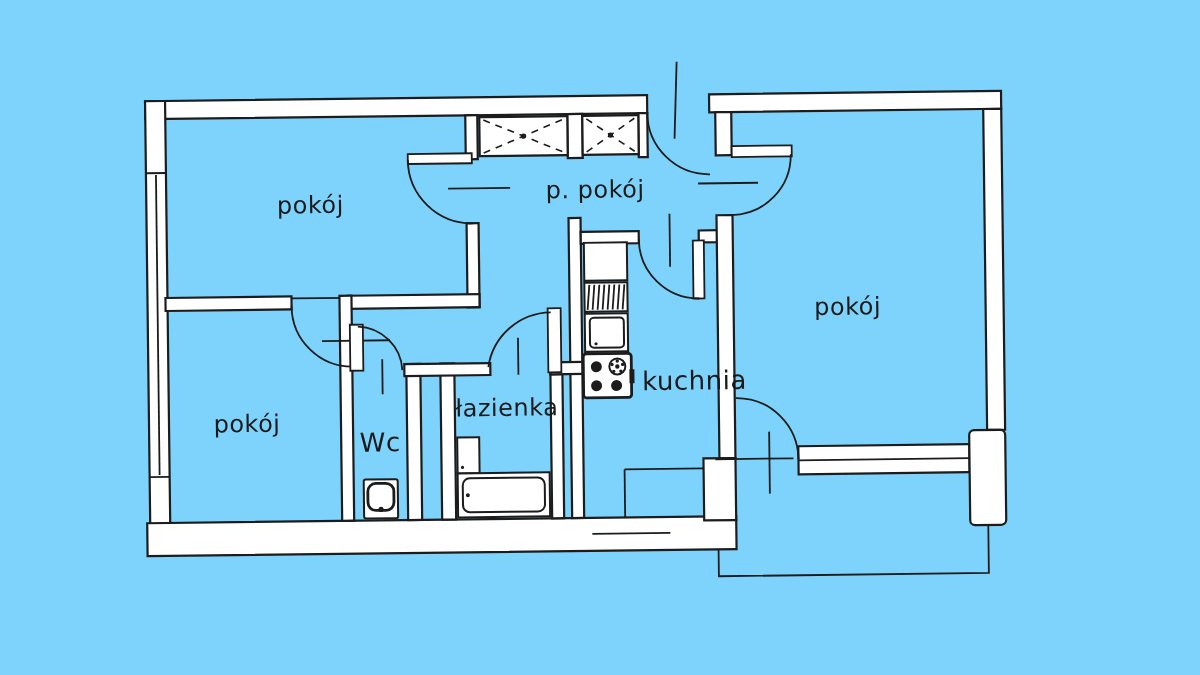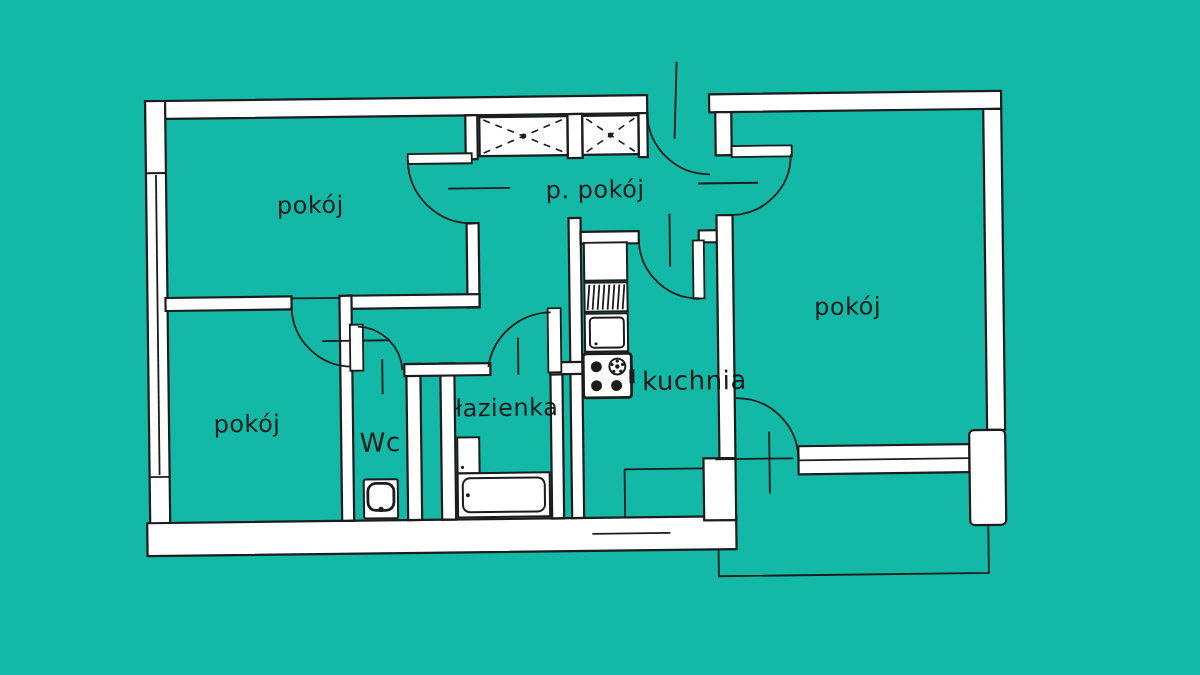--- a/index.html
+++ b/index.html
@@ -1,16 +1,16 @@
 <!DOCTYPE html>
 <html><head>
 <meta charset="utf-8">
 <style>
   html,body{margin:0;padding:0;background:#ffffff;}
-  .page{width:1200px;height:675px;background:#14b8a6;position:relative;overflow:hidden;
+  .page{width:1200px;height:675px;background:#7dd3fc;position:relative;overflow:hidden;
         font-family:"DejaVu Sans", sans-serif;}
   svg{display:block;}
   .w    {fill:#ffffff;stroke:#1c1c1c;stroke-width:2.2;}           
   .ln   {stroke:#1c1c1c;stroke-width:1.8;fill:none;}              
   .arc  {stroke:#1c1c1c;stroke-width:1.8;fill:none;}              
   .leaf {fill:#ffffff;stroke:#1c1c1c;stroke-width:1.8;}           
   .dash {stroke:#1c1c1c;stroke-width:1.6;fill:none;stroke-dasharray:7 6;}
   .fix  {fill:#ffffff;stroke:#1c1c1c;stroke-width:2;}             
   .fixb {fill:#ffffff;stroke:#1c1c1c;stroke-width:2.8;}
   .dot  {fill:#1c1c1c;stroke:none;}

